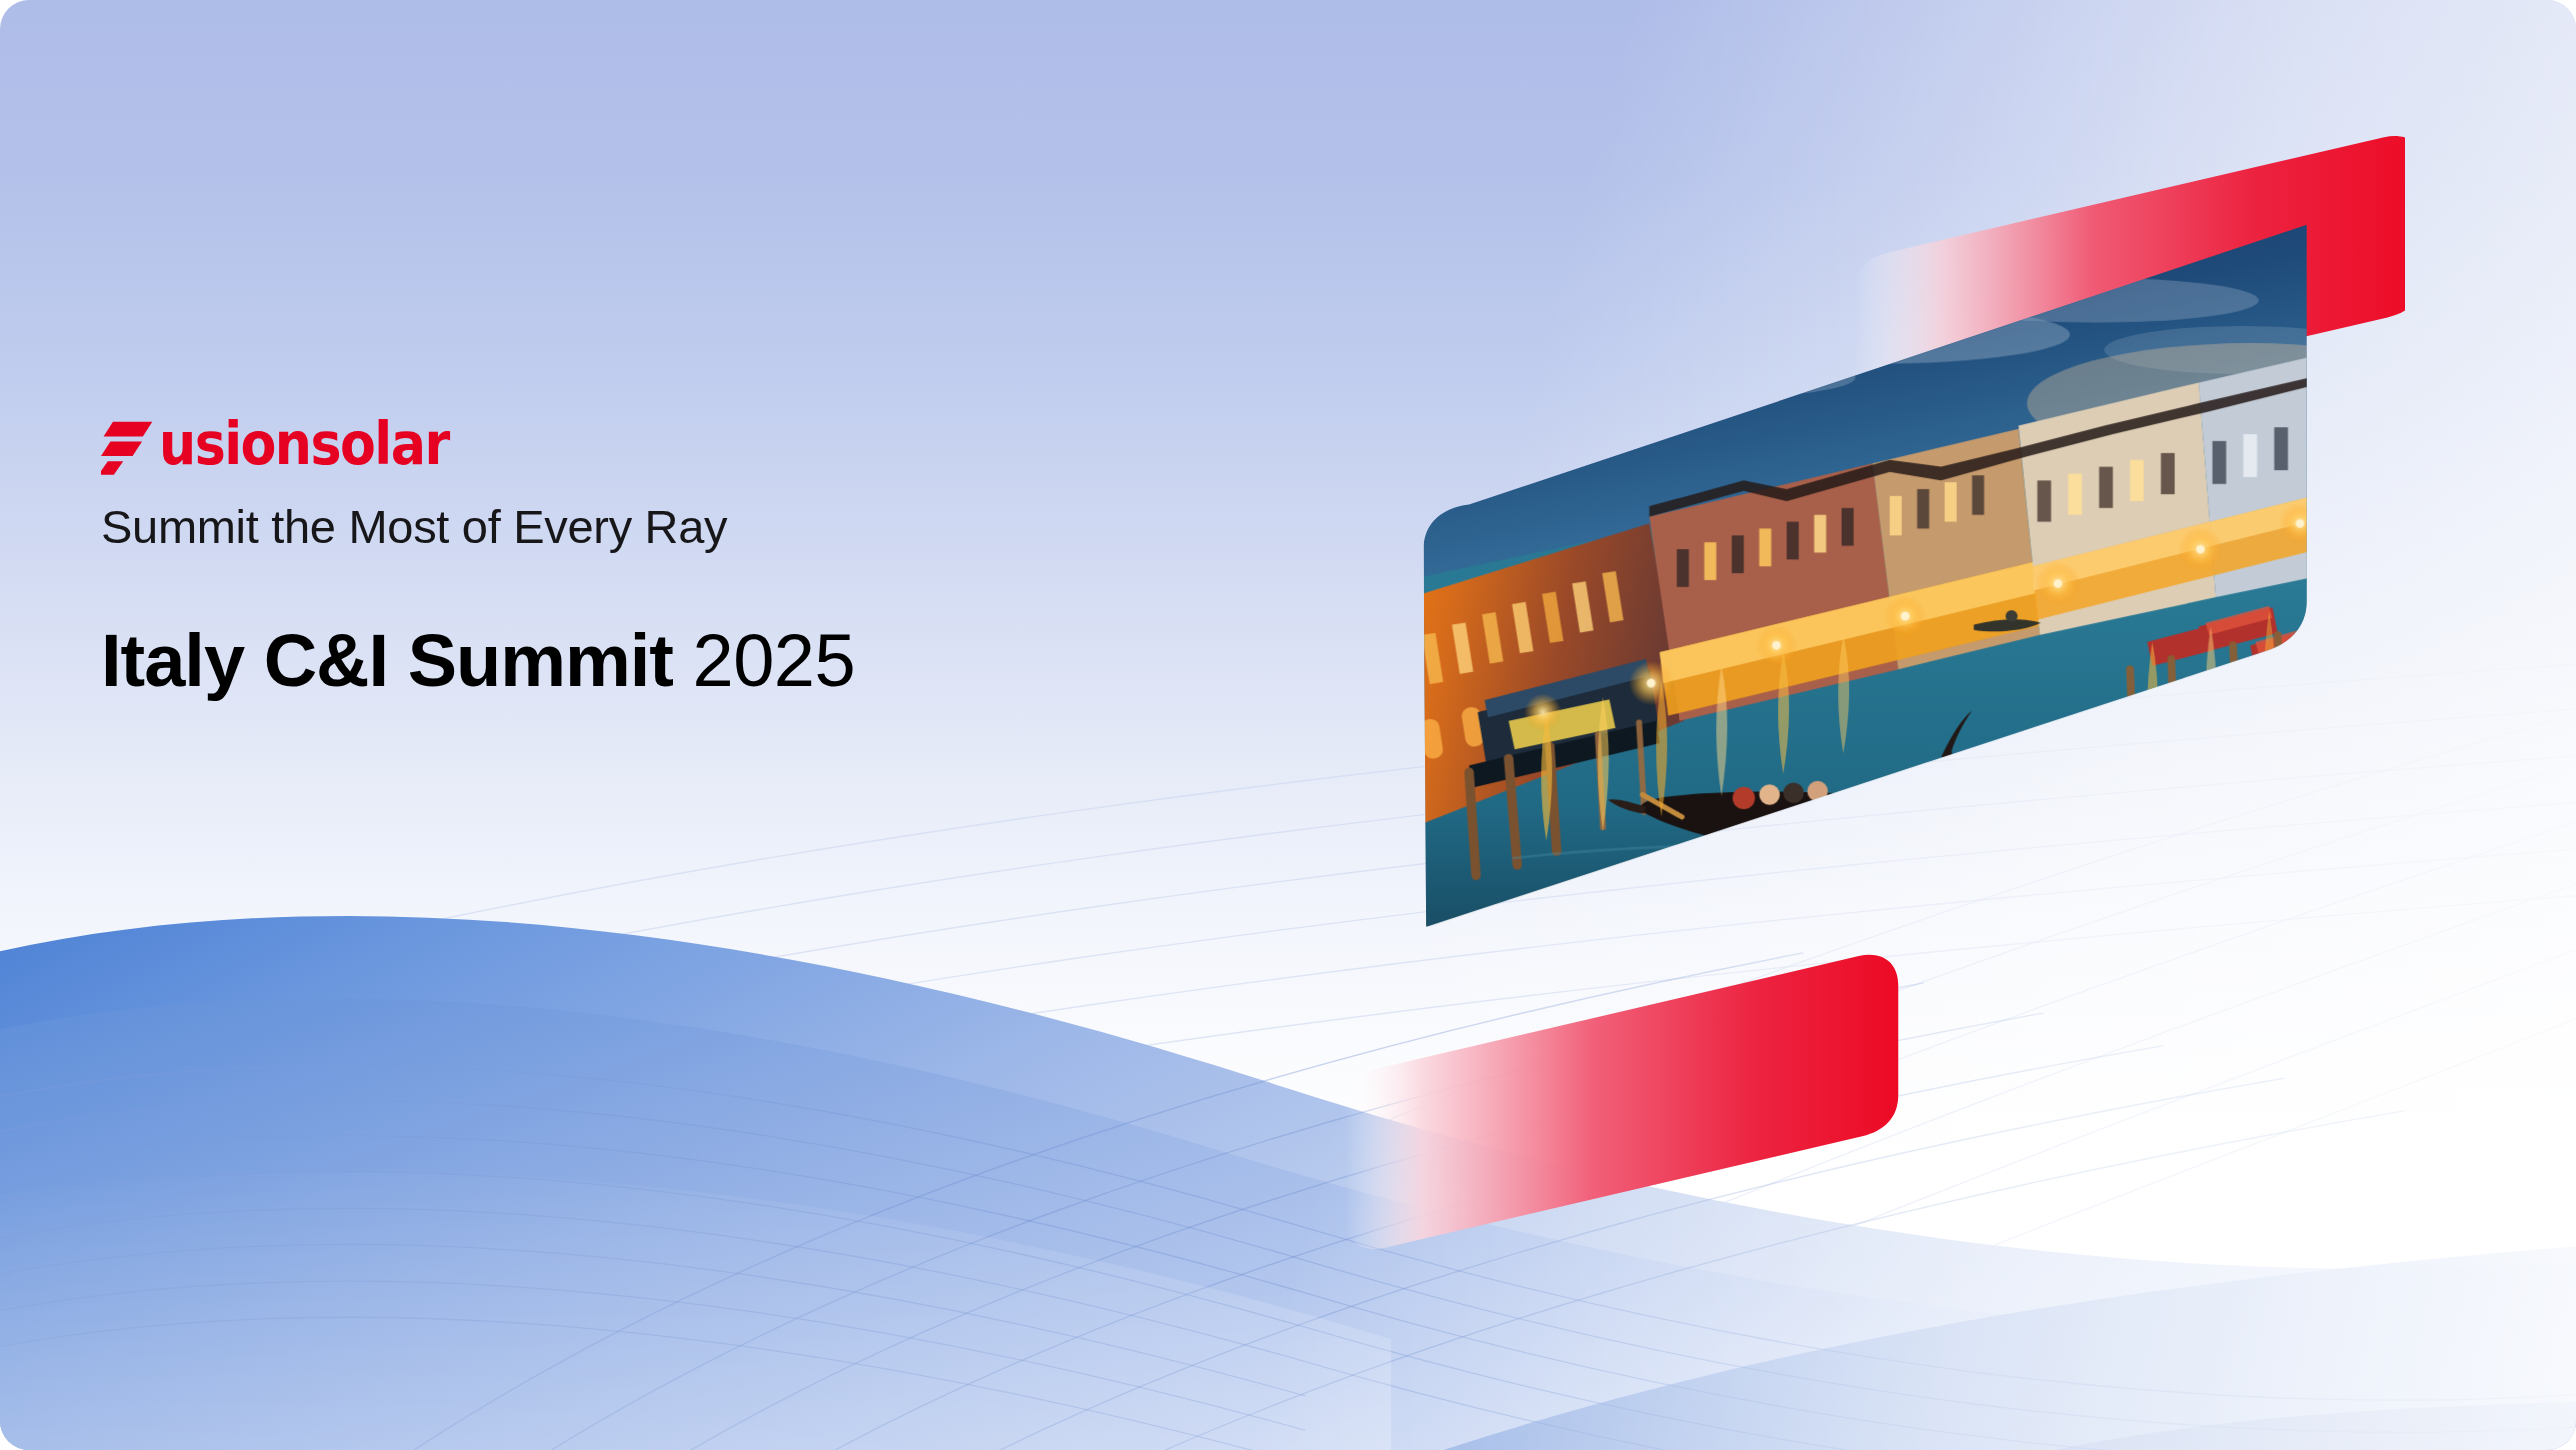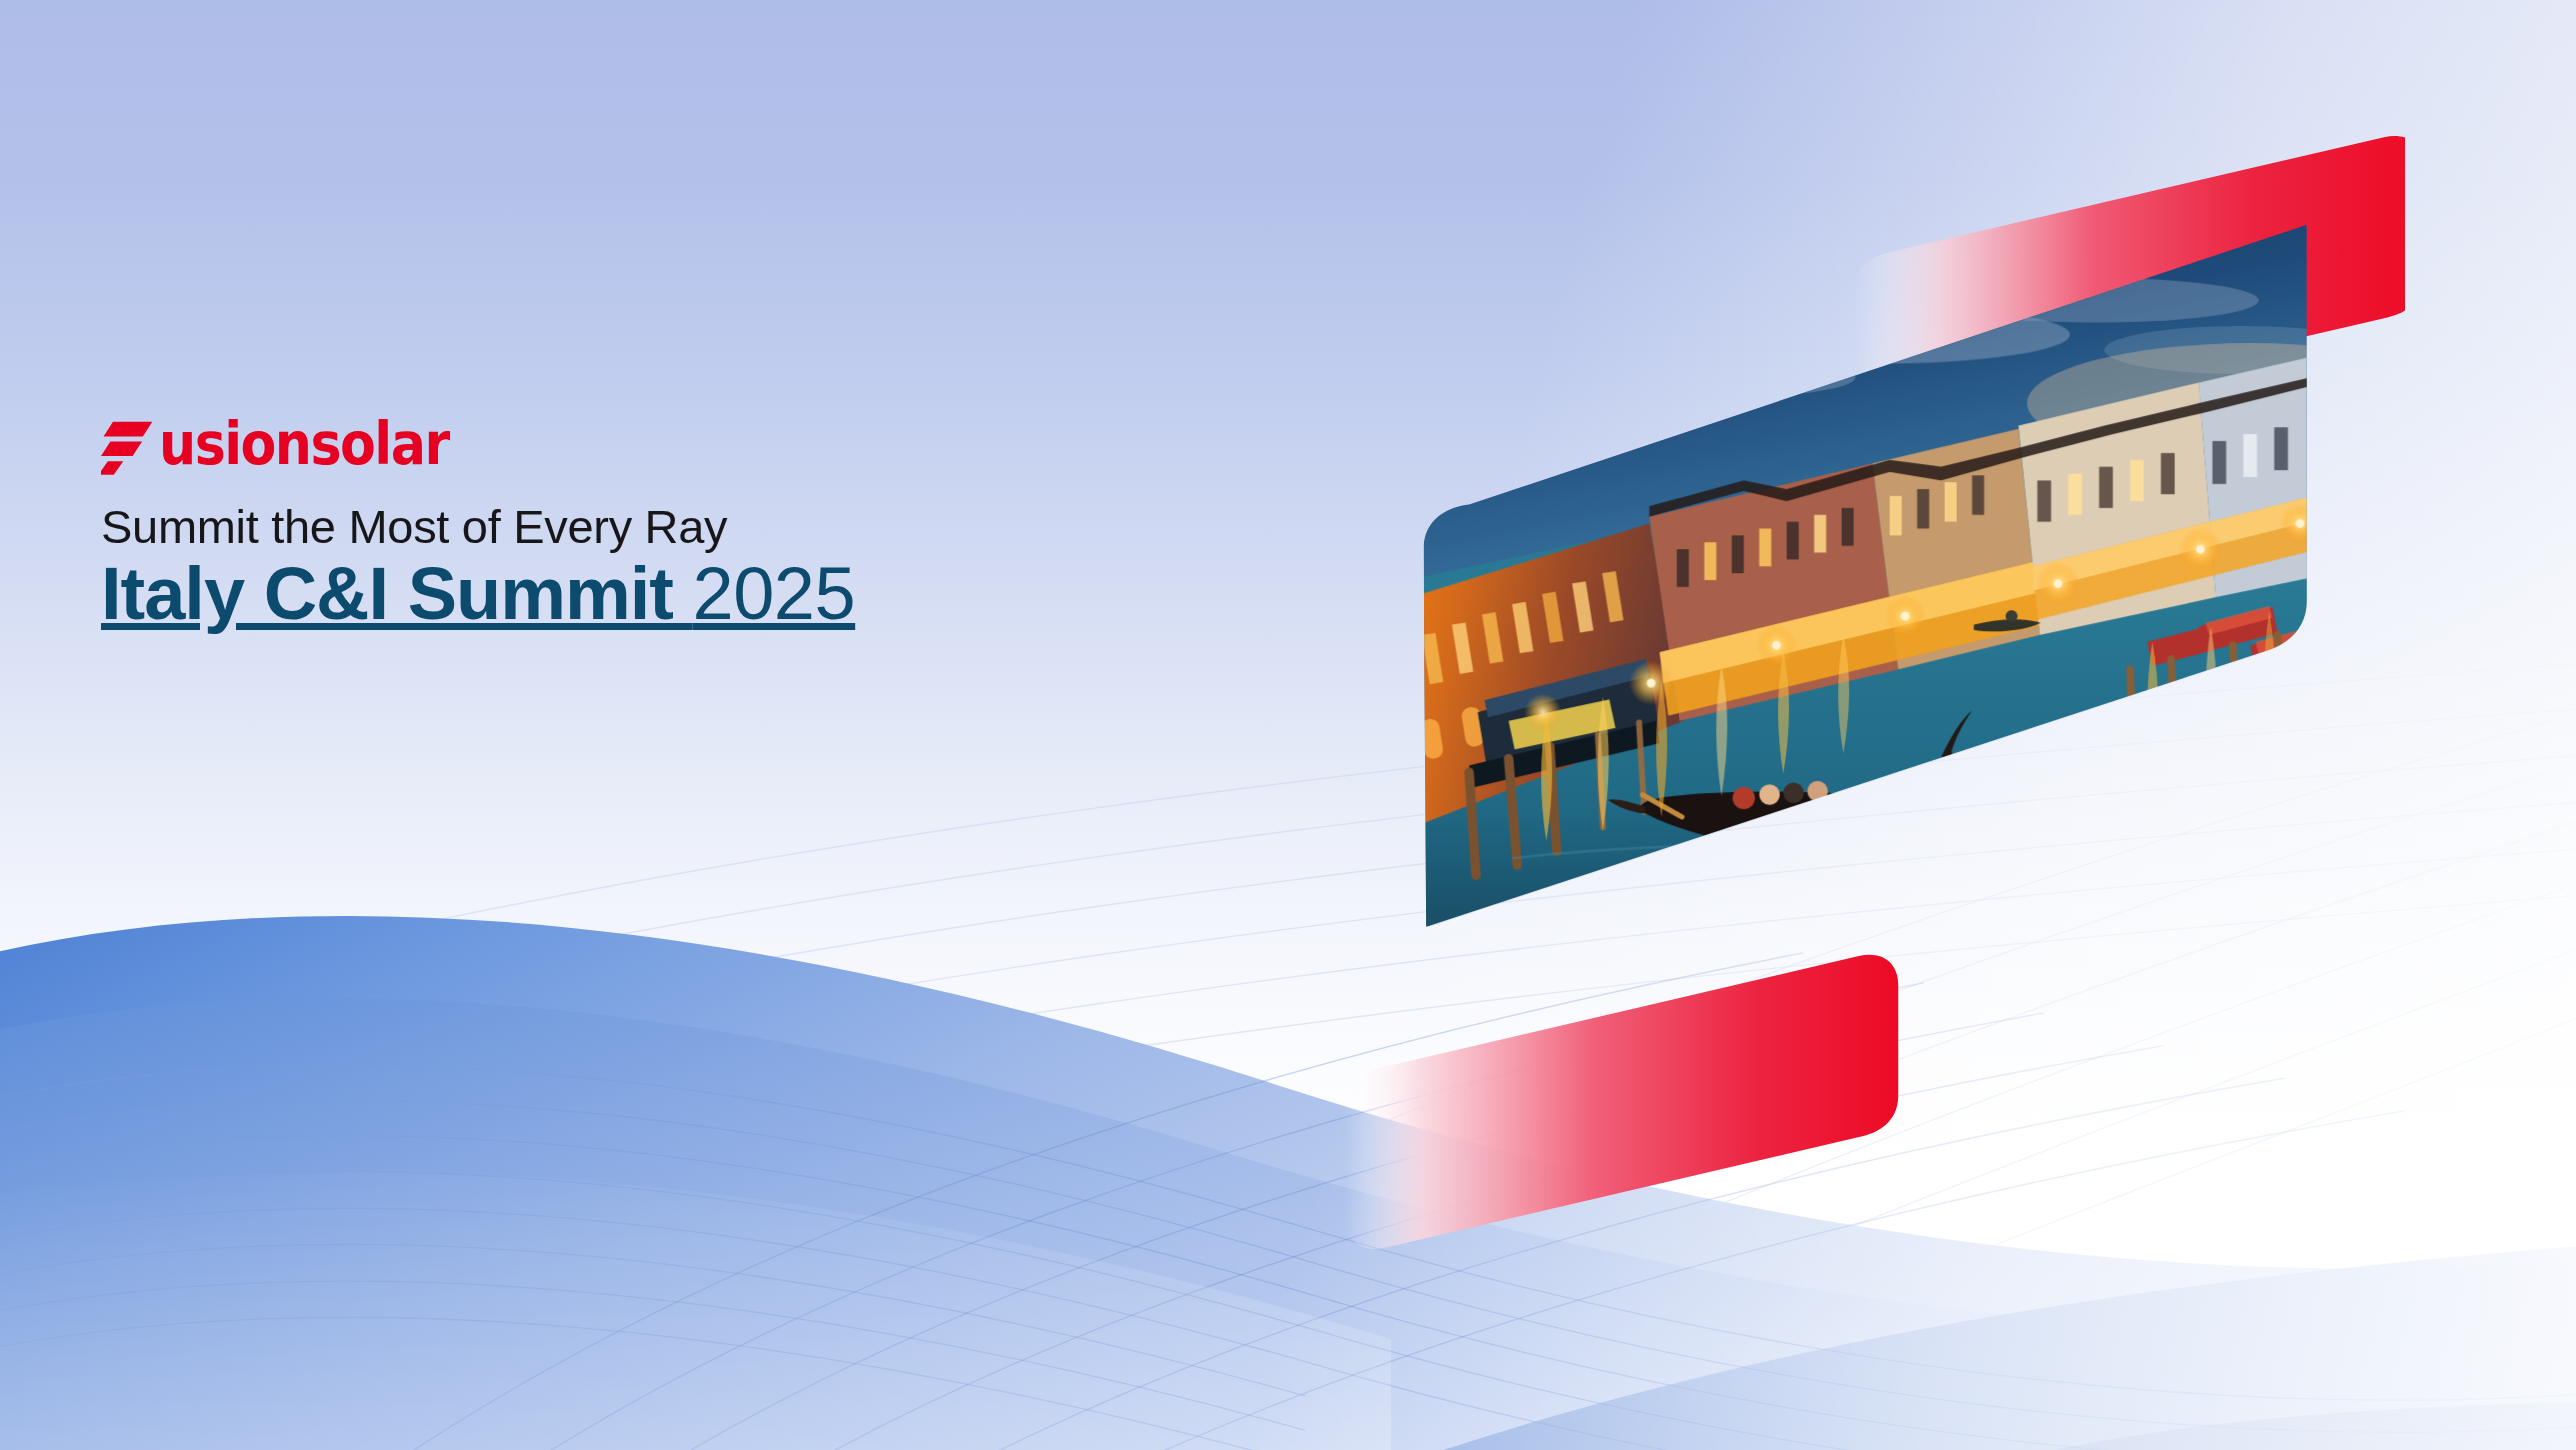--- a/index.html
+++ b/index.html
@@ -1,19 +1,20 @@
 <!DOCTYPE html>
 <html style="font-size:13.7px"><head>
 <meta charset="utf-8">
 <style>
   html,body{margin:0;padding:0;background:#fff;}
   #stage{
     position:relative;width:2576px;height:1450px;overflow:hidden;
     font-family:"Liberation Sans","DejaVu Sans",sans-serif;
     background:#ffffff;
+    border-radius:29px;
   }
 
   
   .bg-sky{
     position:absolute;inset:0;
     background:linear-gradient(to bottom,
       #aebce8 0%, #b3c1ea 12%, #c0cdee 26%,
       #d4dcf3 40%, #e6ebf8 53%, #f2f5fc 63%,
       #fafbfe 72%, #ffffff 80%, #ffffff 100%);
   }
@@ -39,22 +40,23 @@
     white-space:nowrap;
   }
 
   .tagline{
     margin-top:19px;
     font-size:47px;font-weight:400;color:#17171a;
     letter-spacing:-0.3px;line-height:1.1;white-space:nowrap;
   }
 
   .headline{
-    font-size:74px;font-weight:700;color:#0c4a6e;
-    letter-spacing:-1px;line-height:1.12;white-space:nowrap;text-decoration:underline;
+    margin-top:67px;
+    font-size:74px;font-weight:700;color:#000000;
+    letter-spacing:-1px;line-height:1.12;white-space:nowrap;
   }
   .headline .year{font-weight:400;letter-spacing:-0.5px;}
 
   
   .art{position:absolute;left:1340px;top:120px;width:1065px;height:1133px;}
   .art svg{position:absolute;left:0;top:0;}
 </style>
 </head>
 <body>
 

